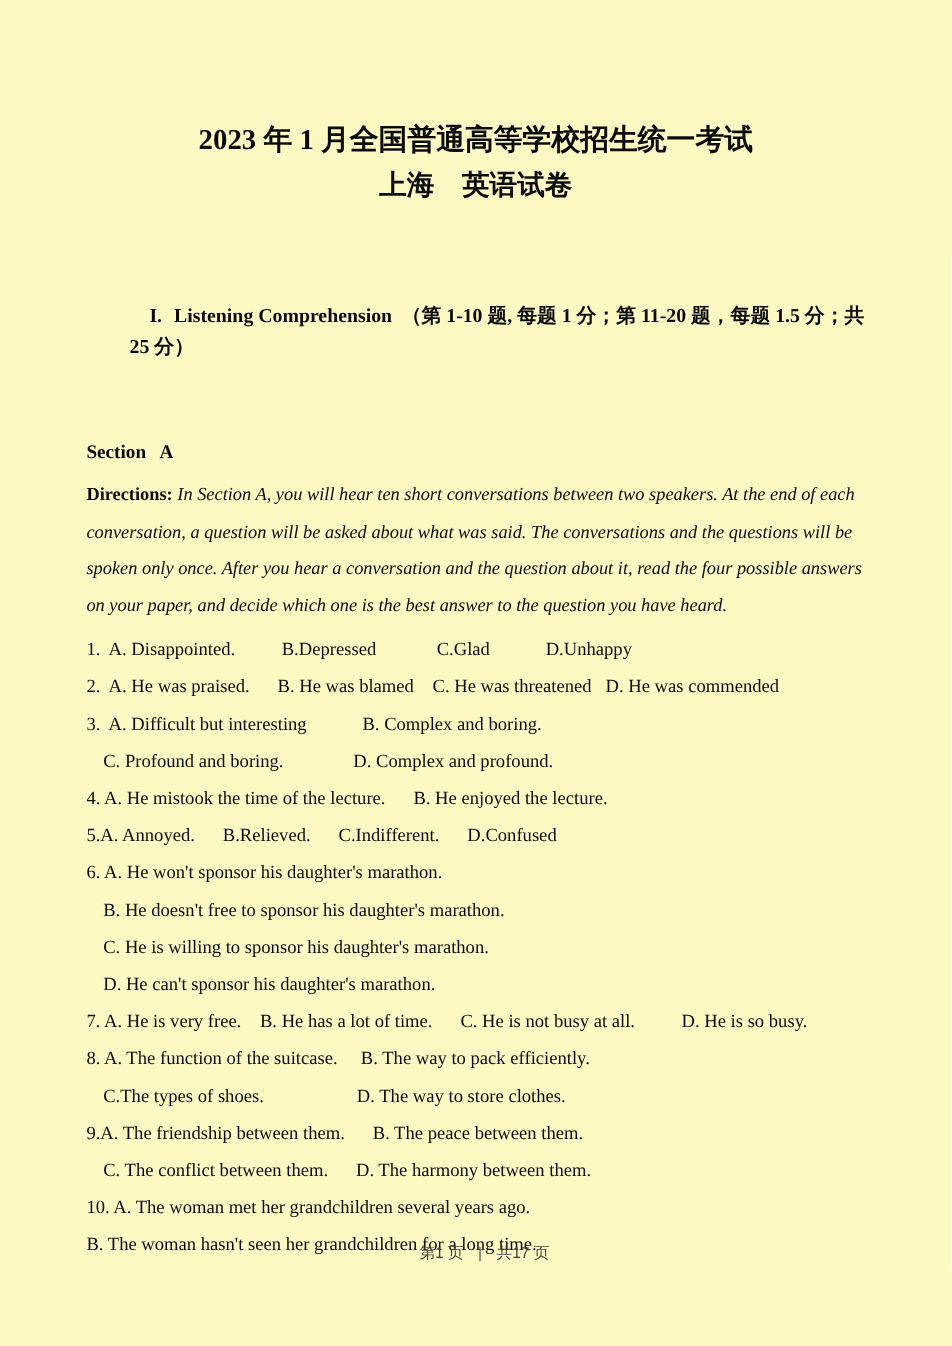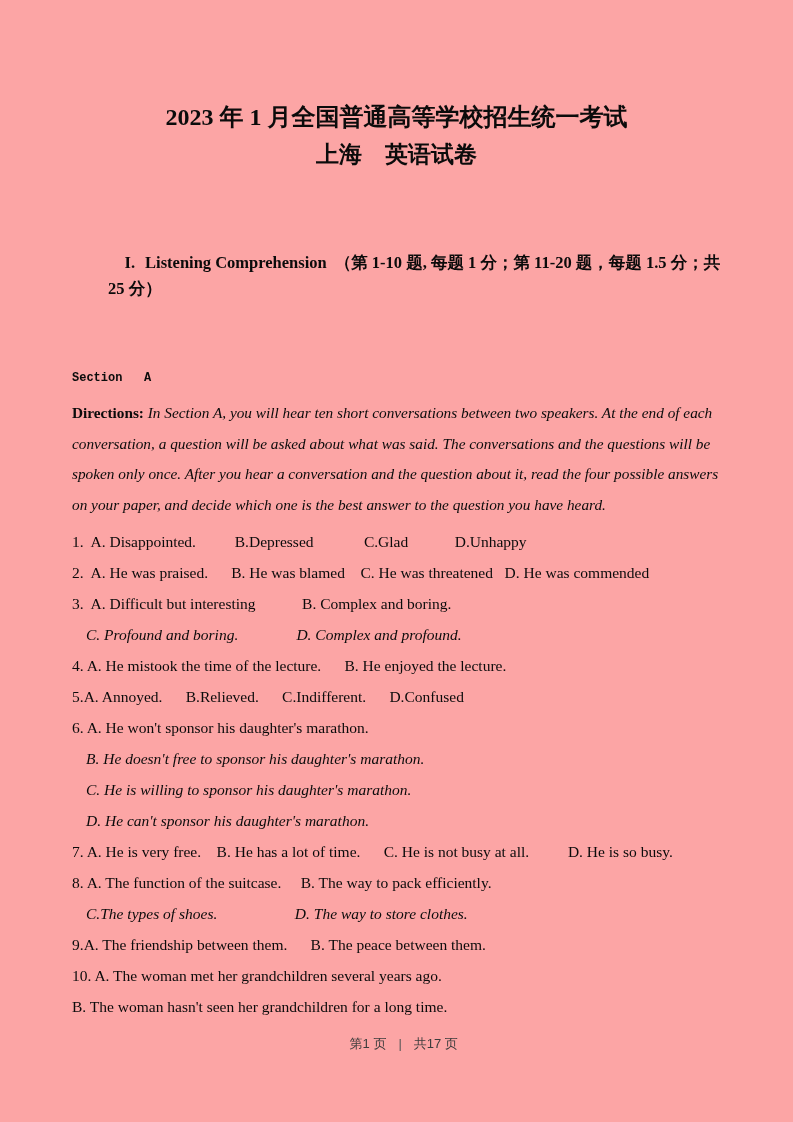--- a/index.html
+++ b/index.html
@@ -5,21 +5,21 @@
   html, body {
     margin: 0;
     padding: 0;
     background: #ffffff;
   }
   .page {
     position: relative;
     width: 793px;
     height: 1122px;
     margin: 0 auto;
-    background: #fca5a5;
+    background: #fef9c3;
     box-sizing: border-box;
     padding: 0 72px;
     overflow: hidden;
     font-family: "Liberation Serif", serif;
     color: #0b0b0b;
   }
   .doc-title-1 {
     margin: 0;
     padding-top: 100px;
     text-align: center;
@@ -41,25 +41,24 @@
     font-size: 16.5px;
     font-weight: 700;
     line-height: 26px;
     white-space: pre-wrap;
     margin-left: 36px;
   }
   .section-heading .numeral { margin-right: 10px; }
   .section-heading .sh-title { margin-right: 8px; }
   .section-a-label {
     margin-top: 38px;
-    font-size: 12px;
+    font-size: 16px;
     font-weight: 700;
     line-height: 24px;
     white-space: pre-wrap;
-    font-family: Liberation Mono, monospace;
   }
   .directions {
     margin: 8px 0 0 0;
     width: 660px;
     font-size: 15.3px;
     line-height: 30.5px;
     white-space: pre-wrap;
   }
   .directions .lead {
     font-weight: 700;
@@ -70,21 +69,21 @@
     font-style: italic;
   }
   .questions {
     margin-top: 6px;
     font-size: 15.5px;
   }
   .qline {
     line-height: 31px;
     white-space: pre-wrap;
   }
-  .qline.indent { padding-left: 14px; font-style: italic; }
+  .qline.indent { padding-left: 14px; }
   .footer {
     position: absolute;
     left: 0;
     right: 0;
     bottom: 54px;
     text-align: center;
     font-family: "Liberation Sans", sans-serif;
     font-size: 13px;
     color: #3d3d3d;
     white-space: pre-wrap;
@@ -115,20 +114,21 @@
     <div class="qline">4. A. He mistook the time of the lecture.      B. He enjoyed the lecture.</div>
     <div class="qline">5.A. Annoyed.      B.Relieved.      C.Indifferent.      D.Confused</div>
     <div class="qline">6. A. He won't sponsor his daughter's marathon.</div>
     <div class="qline indent">B. He doesn't free to sponsor his daughter's marathon.</div>
     <div class="qline indent">C. He is willing to sponsor his daughter's marathon.</div>
     <div class="qline indent">D. He can't sponsor his daughter's marathon.</div>
     <div class="qline">7. A. He is very free.    B. He has a lot of time.      C. He is not busy at all.          D. He is so busy.</div>
     <div class="qline">8. A. The function of the suitcase.     B. The way to pack efficiently.</div>
     <div class="qline indent">C.The types of shoes.                    D. The way to store clothes.</div>
     <div class="qline">9.A. The friendship between them.      B. The peace between them.</div>
+    <div class="qline indent">C. The conflict between them.      D. The harmony between them.</div>
     <div class="qline">10. A. The woman met her grandchildren several years ago.</div>
     <div class="qline">B. The woman hasn't seen her grandchildren for a long time.</div>
   </div>
 
   <div class="footer">
     <span>第1 页</span><span class="sep">|</span><span>共17 页</span>
   </div>
 
 </div>
 

